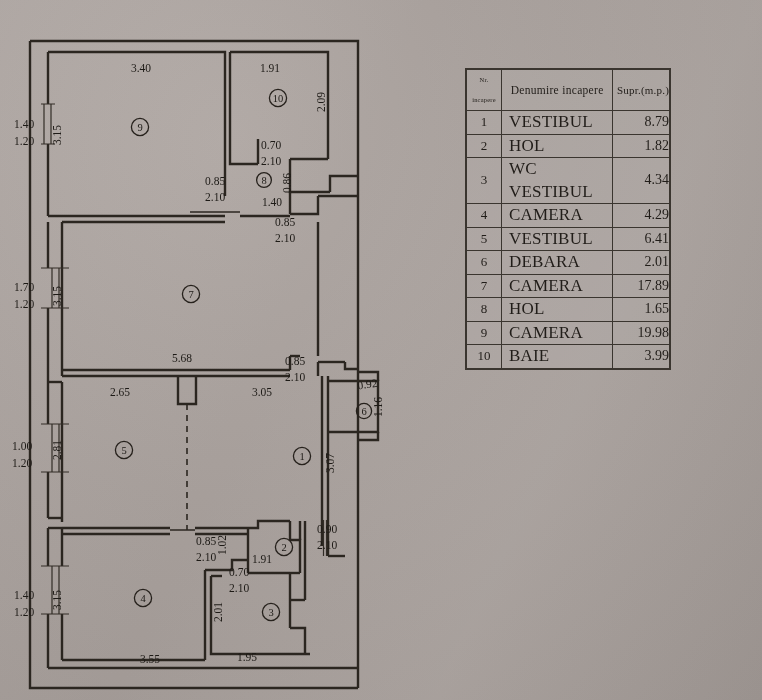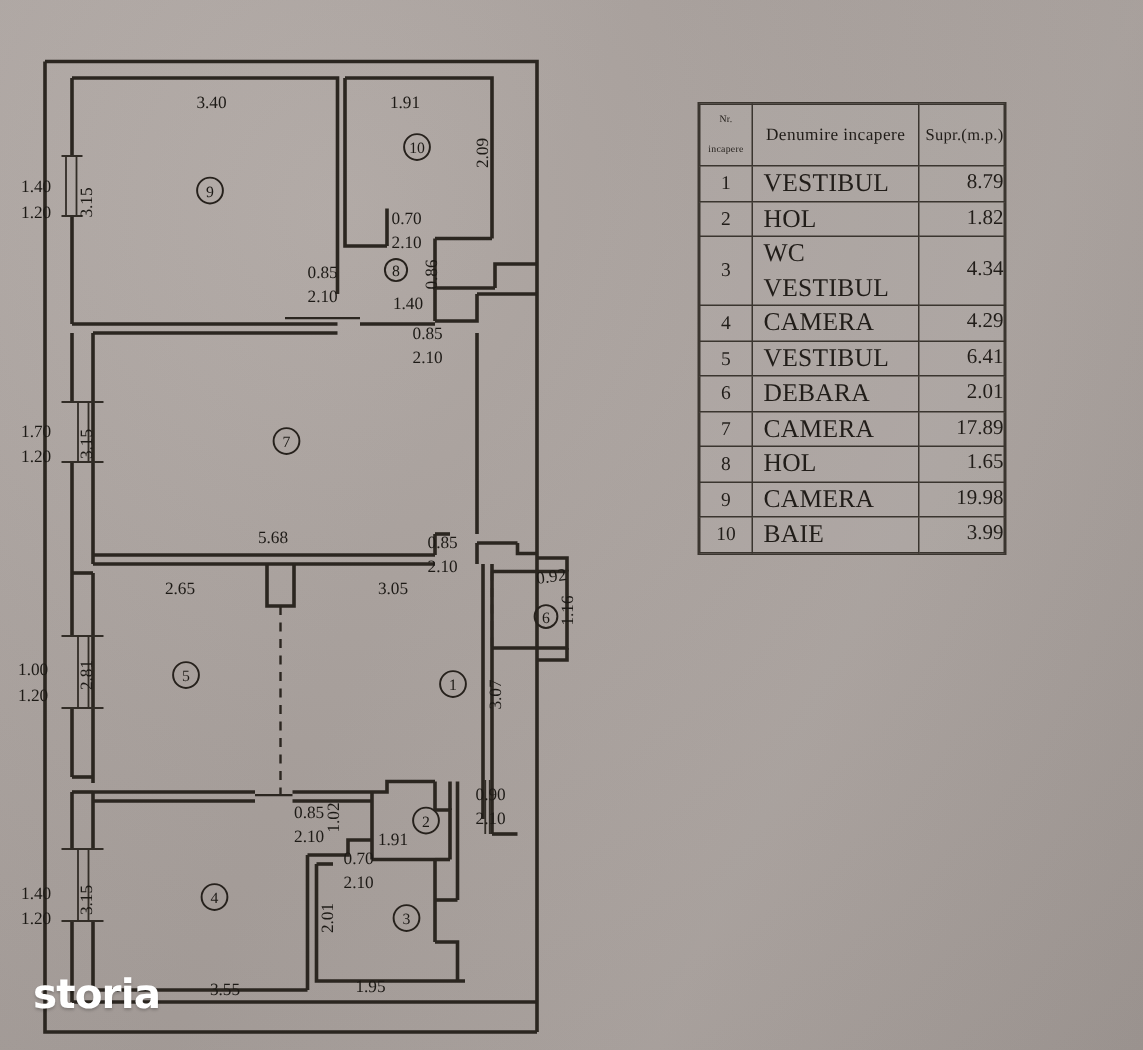--- a/index.html
+++ b/index.html
@@ -376,14 +376,13 @@
         </tr>
         <tr>
           <td class="c1">10</td>
           <td class="c2">BAIE</td>
           <td class="c3">3.99</td>
         </tr>
       </tbody>
     </table>
   </div>
 
-  <div id="logo">storia</div>
 </div>
 
 </body></html>

